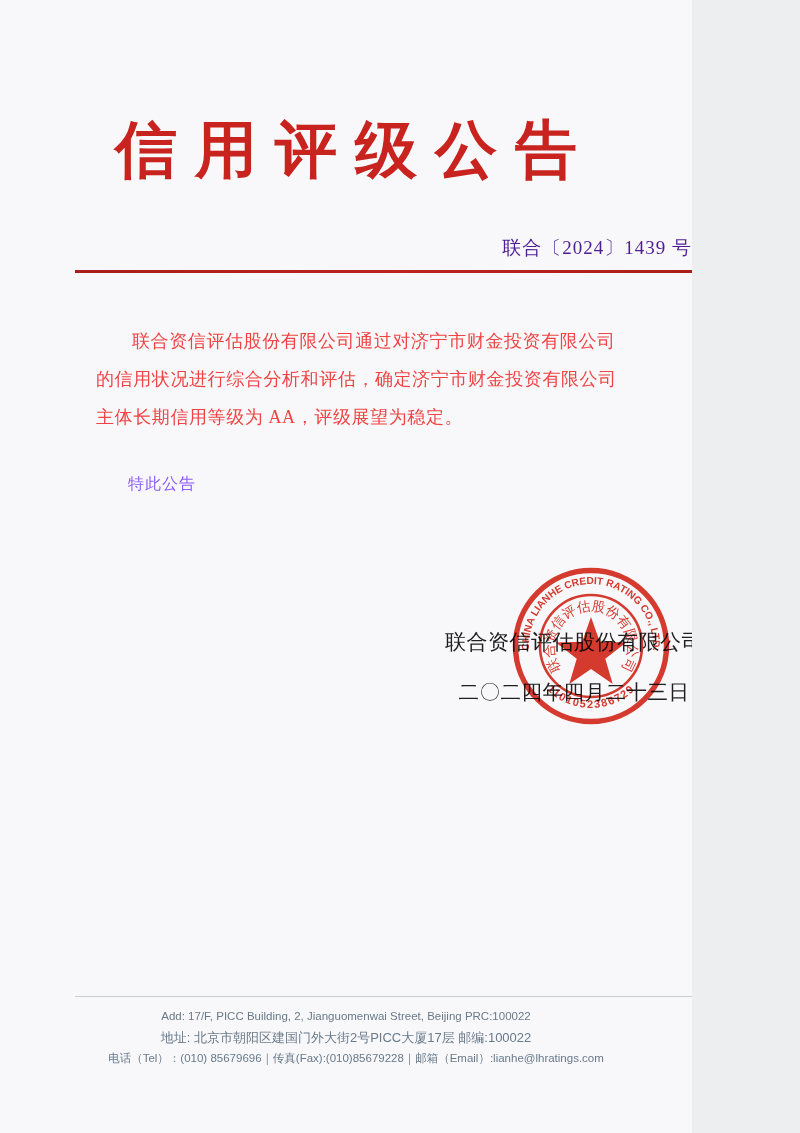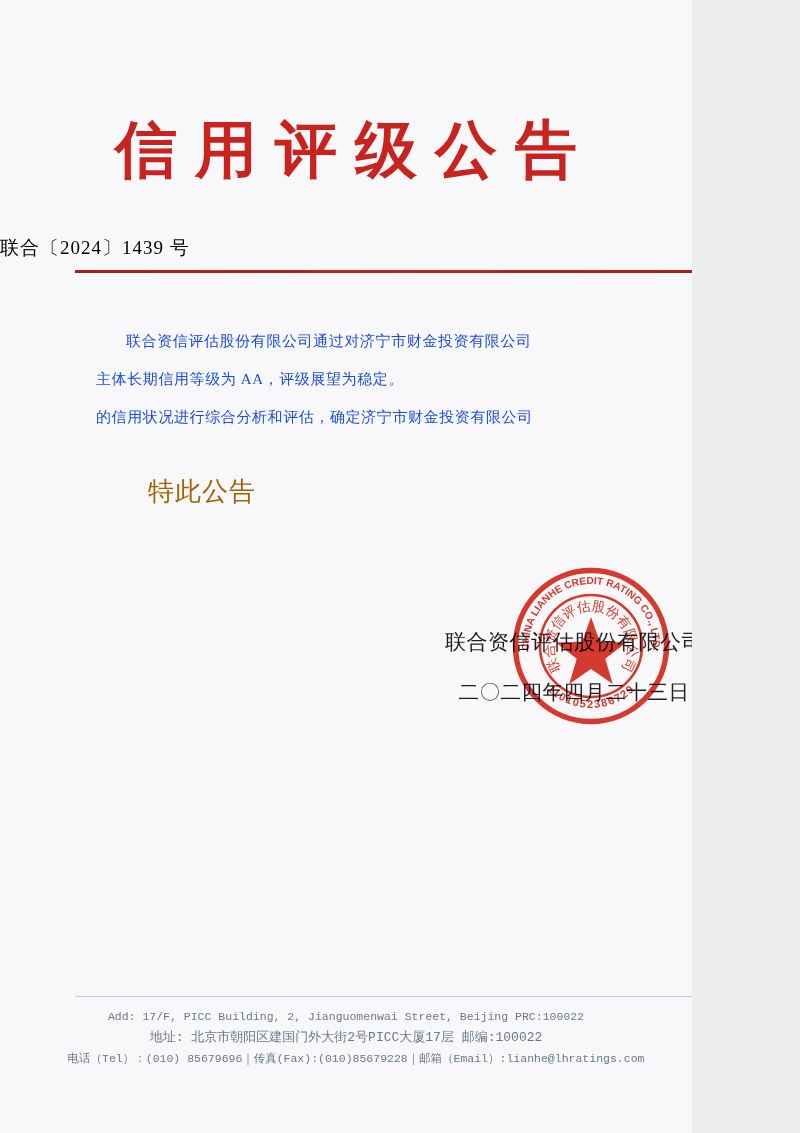--- a/index.html
+++ b/index.html
@@ -36,51 +36,51 @@
     color: #c8231e;
     letter-spacing: 18px;
     padding-left: 18px; 
     white-space: nowrap;
   }
   .doc-number {
     position: absolute;
     top: 235px;
     left: 0;
     width: 100%;
-    text-align: left;
+    text-align: right;
     font-size: 19px;
-    color: #000000;
+    color: #4c1d95;
     letter-spacing: 1px;
   }
   .red-divider {
     position: absolute;
     top: 270px;
     left: 75px;
     width: 657px;
     height: 3px;
     background: linear-gradient(to right, #a81e1a, #bb2420, #a81e1a);
   }
   .body-text {
     position: absolute;
     top: 322px;
     left: 96px;
     width: 640px;
-    font-size: 15px;
+    font-size: 18px;
     line-height: 38px;
-    color: #1d4ed8;
+    color: #ef4444;
     letter-spacing: 0.6px;
   }
   .body-text .line { white-space: nowrap; }
   .body-text .line.indent { text-indent: 2em; }
   .closing {
     position: absolute;
     top: 474px;
     left: 96px;
-    font-size: 26px;
-    color: #a16207;
+    font-size: 16px;
+    color: #8b5cf6;
     text-indent: 2em;
     letter-spacing: 1px;
   }
   .signature {
     position: absolute;
     top: 628px;
     left: 440px;
     width: 268px;
     text-align: center;
     color: #1f1f21;
@@ -119,43 +119,43 @@
     width: 657px;
     height: 1px;
     background: #c9cdd4;
   }
   .footer {
     position: absolute;
     top: 1006px;
     left: 0;
     width: 100%;
     text-align: center;
-    font-family: Liberation Mono, monospace;
+    font-family: Liberation Sans, sans-serif;
     color: #68798a;
     line-height: 21px;
   }
   .footer .f-en { font-size: 11.5px; }
   .footer .f-cn { font-size: 13px; }
   .footer .f-contact { font-size: 11.5px; margin-left: 20px; }
 </style>
 </head>
 <body>
 
 <div class="page">
 
   <div class="doc-title">信用评级公告</div>
 
   <div class="doc-number">联合〔2024〕1439 号</div>
 
   <div class="red-divider"></div>
 
   <div class="body-text">
     <div class="line indent">联合资信评估股份有限公司通过对济宁市财金投资有限公司</div>
+    <div class="line">的信用状况进行综合分析和评估，确定济宁市财金投资有限公司</div>
     <div class="line">主体长期信用等级为 AA，评级展望为稳定。</div>
-    <div class="line">的信用状况进行综合分析和评估，确定济宁市财金投资有限公司</div>
   </div>
 
   <div class="closing">特此公告</div>
 
   <div class="signature">
     <div class="company">联合资信评估股份有限公司</div>
     <div class="date">二〇二四年四月二十三日</div>
   </div>
 
   <svg class="seal" viewBox="0 0 170 170" xmlns="http://www.w3.org/2000/svg">

